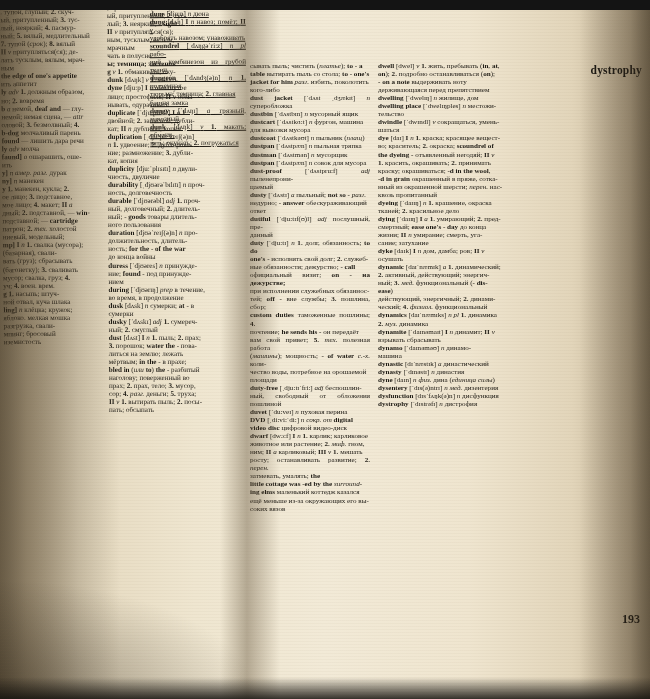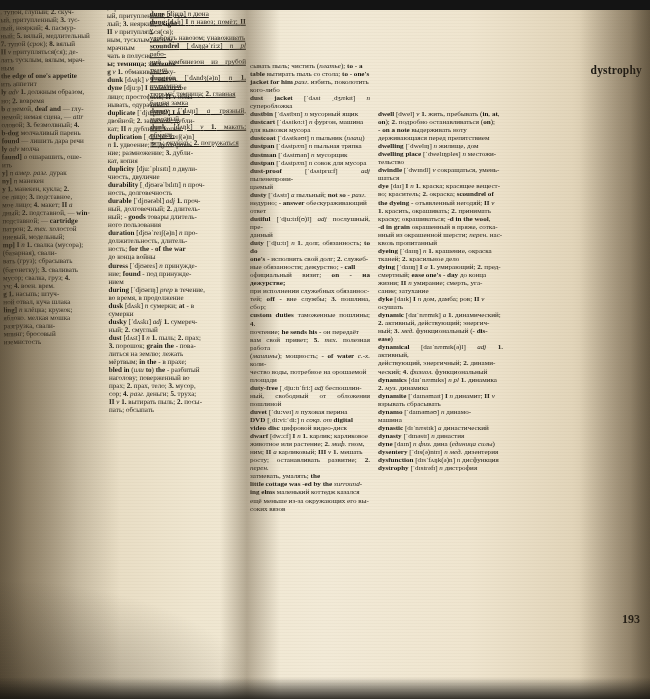--- a/index.html
+++ b/index.html
@@ -45,21 +45,21 @@
 
   b{font-weight:bold;}
   i{font-style:italic;}
 
   
   #col-l1{left:2px;top:8px;width:96px;transform:rotate(-0.6deg) skewY(0.4deg);}
   #col-l2{left:108px;top:4px;width:98px;transform:rotate(-0.3deg) skewY(0.2deg);}
 
   
   #col-r1{left:250px;top:62px;width:120px;}
-  #col-r2{left:378px;top:62px;width:125px;margin-top:48px;}
+  #col-r2{left:378px;top:62px;width:125px;}
 
   .running-head{
     position:absolute;left:512px;top:64px;width:130px;
     font-size:11.5px;font-weight:bold;letter-spacing:.2px;color:#171511;
     text-align:right;
   }
   .page-num{
     position:absolute;left:560px;top:612px;width:80px;text-align:right;
     font-size:12px;font-weight:bold;color:#171511;
   }
@@ -160,21 +160,21 @@
       <p><b>duress</b> [ˈdjʊəres] <i>n</i> принужде-</p>
       <p>ние; <b>found -</b> под принужде-</p>
       <p>нием</p>
       <p><b>during</b> [ˈdjʊərɪŋ] <i>prep</i> в течение,</p>
       <p>во время, в продолжение</p>
       <p><b>dusk</b> [dʌsk] <i>n</i> сумерки; <b>at -</b> в</p>
       <p>сумерки</p>
       <p><b>dusky</b> [ˈdʌskɪ] <i>adj</i> <b>1.</b> сумереч-</p>
       <p>ный; <b>2.</b> смуглый</p>
       <p><b>dust</b> [dʌst] <b>I</b> <i>n</i> <b>1.</b> пыль; <b>2.</b> прах;</p>
-      <p><b>3.</b> порошок; <b>grain the -</b> пова-</p>
+      <p><b>3.</b> порошок; <b>water the -</b> пова-</p>
       <p>литься на землю; лежать</p>
       <p>мёртвым; <b>in the -</b> в прахе;</p>
       <p><b>bled in</b> (<i>или</i> <b>to</b>) <b>the -</b> разбитый</p>
       <p>наголову; поверженный во</p>
       <p>прах; <b>2.</b> прах, тело; <b>3.</b> мусор,</p>
       <p>сор; <b>4.</b> <i>разг.</i> деньги; <b>5.</b> труха;</p>
       <p><b>II</b> <i>v</i> <b>1.</b> вытирать пыль; <b>2.</b> посы-</p>
       <p>пать; обсыпать</p>
     </div>
 
@@ -261,21 +261,20 @@
       <p><b>dying</b> [ˈdaɪɪŋ] <b>I</b> <i>a</i> <b>1.</b> умирающий; <b>2.</b> пред-</p>
       <p>смертный; <b>ease one's - day</b> до конца</p>
       <p>жизни; <b>II</b> <i>n</i> умирание; смерть, уга-</p>
       <p>сание; затухание</p>
       <p><b>dyke</b> [daɪk] <b>I</b> <i>n</i> дом, дамба; ров; <b>II</b> <i>v</i></p>
       <p>осушать</p>
       <p><b>dynamic</b> [daɪˈnæmɪk] <i>a</i> <b>1.</b> динамический;</p>
       <p><b>2.</b> активный, действующий; энергич-</p>
       <p>ный; <b>3.</b> <i>мед.</i> функциональный (<b>- dis-</b></p>
       <p><b>ease</b>)</p>
-      <p><b>dynamical</b> [daɪˈnæmɪk(ə)l] <i>adj</i> <b>1.</b> активный,</p>
       <p>действующий, энергичный; <b>2.</b> динами-</p>
       <p>ческий; <b>4.</b> <i>физиол.</i> функциональный</p>
       <p><b>dynamics</b> [daɪˈnæmɪks] <i>n</i> <i>pl</i> <b>1.</b> динамика</p>
       <p><b>2.</b> <i>муз.</i> динамика</p>
       <p><b>dynamite</b> [ˈdaɪnəmaɪt] <b>I</b> <i>n</i> динамит; <b>II</b> <i>v</i></p>
       <p>взрывать сбрасывать</p>
       <p><b>dynamo</b> [ˈdaɪnəməʊ] <i>n</i> динамо-</p>
       <p>машина</p>
       <p><b>dynastic</b> [dɪˈnæstɪk] <i>a</i> династический</p>
       <p><b>dynasty</b> [ˈdɪnəstɪ] <i>n</i> династия</p>

